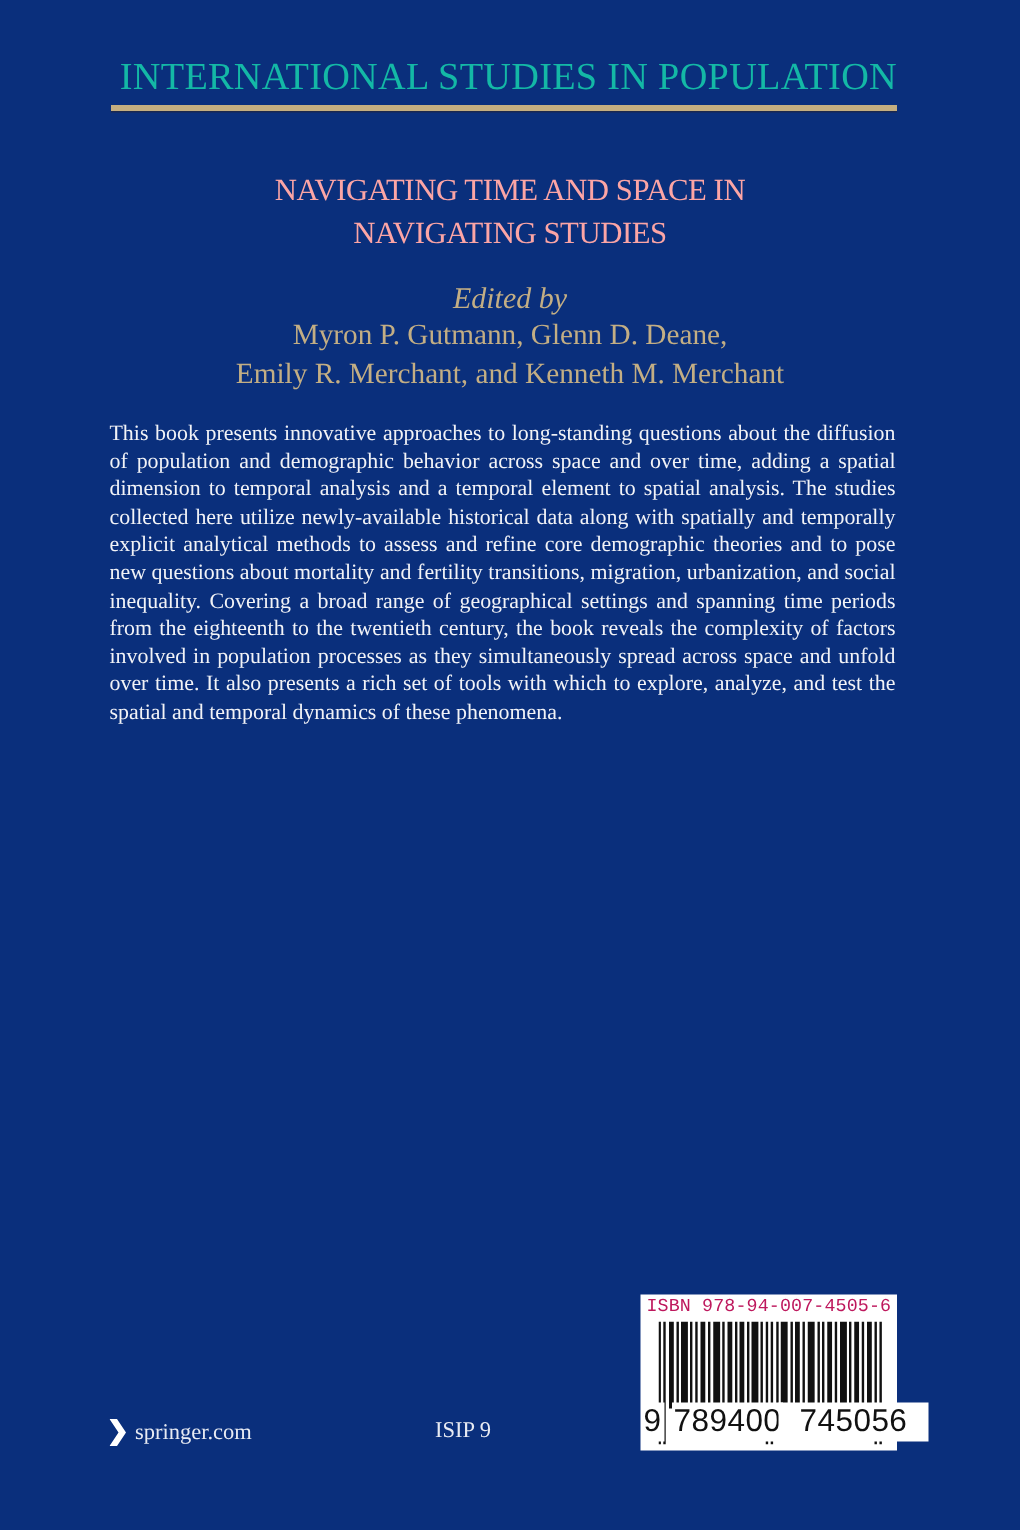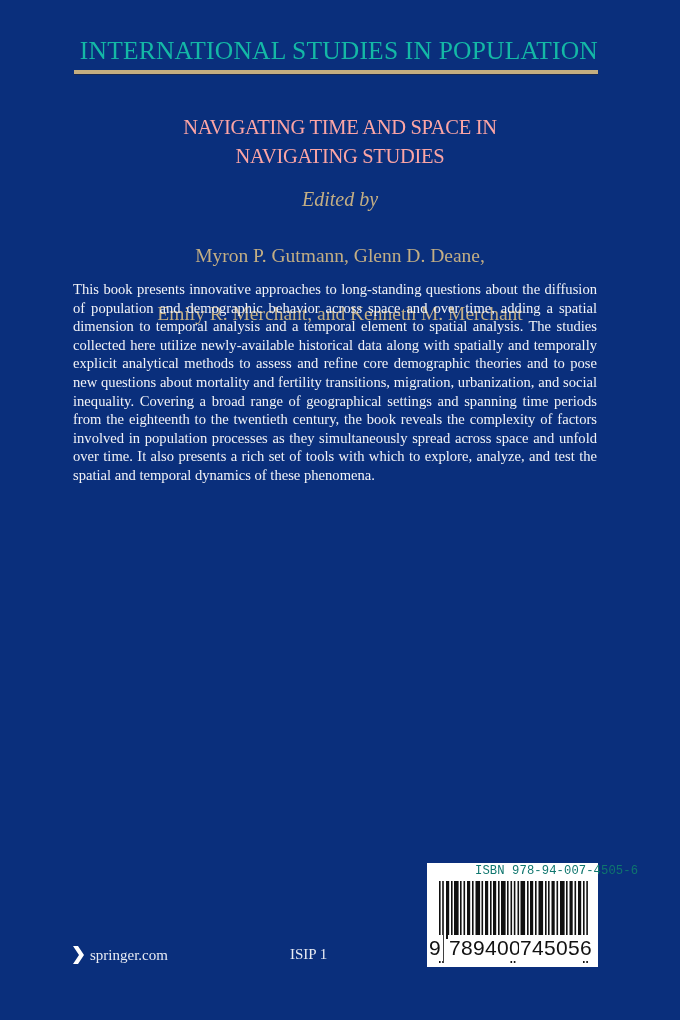--- a/index.html
+++ b/index.html
@@ -61,21 +61,21 @@
     .editors {
       position: absolute;
       left: 60px;
       top: 211px;
       width: 560px;
       text-align: center;
       color: #c3ae84;
       font-size: 19.5px;
       line-height: 26px;
     }
-    .editors div { white-space: nowrap; margin-top: 32px; }
+    .editors div { white-space: nowrap; }
     .blurb {
       position: absolute;
       left: 73px;
       top: 280px;
       width: 524px;
       color: #f2f3f7;
       font-size: 14.6px;
       line-height: 18.6px;
       text-align: justify;
       text-align-last: left;
@@ -88,24 +88,23 @@
       height: 104px;
       background: #ffffff;
       box-sizing: border-box;
     }
     .isbn-text {
       position: absolute;
       left: 4px;
       top: 1px;
       font-family: "Liberation Mono", "DejaVu Sans Mono", monospace;
       font-size: 12.2px;
-      color: #0f766e;
+      color: #be185d;
       white-space: nowrap;
       letter-spacing: 0.1px;
-      margin-left: 44px;
     }
     .bars {
       position: absolute;
       left: 12px;
       top: 18px;
       width: 152px;
       height: 82px;
     }
     .barcode-digits {
       position: absolute;
@@ -116,21 +115,21 @@
       color: #111;
       line-height: 26px;
       white-space: nowrap;
     }
     .barcode-digits span {
       background: #fff;
       display: inline-block;
     }
     .d-first { position: absolute; left: 0px; padding-right: 2px; }
     .d-left { position: absolute; left: 19px; letter-spacing: 0.3px; padding: 0 1px; }
-    .d-right { position: absolute; left: 90px; letter-spacing: 0.3px; padding: 0 1px; }
+    .d-right { position: absolute; left: 90px; letter-spacing: 0.3px; padding: 0 14px; }
     .footer-link {
       position: absolute;
       left: 73px;
       top: 946px;
       display: flex;
       align-items: center;
       color: #e8ebf3;
       font-size: 15px;
     }
     .chevron-icon {
@@ -215,13 +214,13 @@
   </div>
 </div>
 
 <div class="footer-link">
   <svg class="chevron-icon" viewBox="0 0 11 18">
     <path d="M0 0 L5 0 L11 9 L5 18 L0 18 L6 9 Z" fill="#ffffff"></path>
   </svg>
   <span>springer.com</span>
 </div>
 
-<div class="series-code">ISIP 1</div>
+<div class="series-code">ISIP 9</div>
 
 </body></html>

